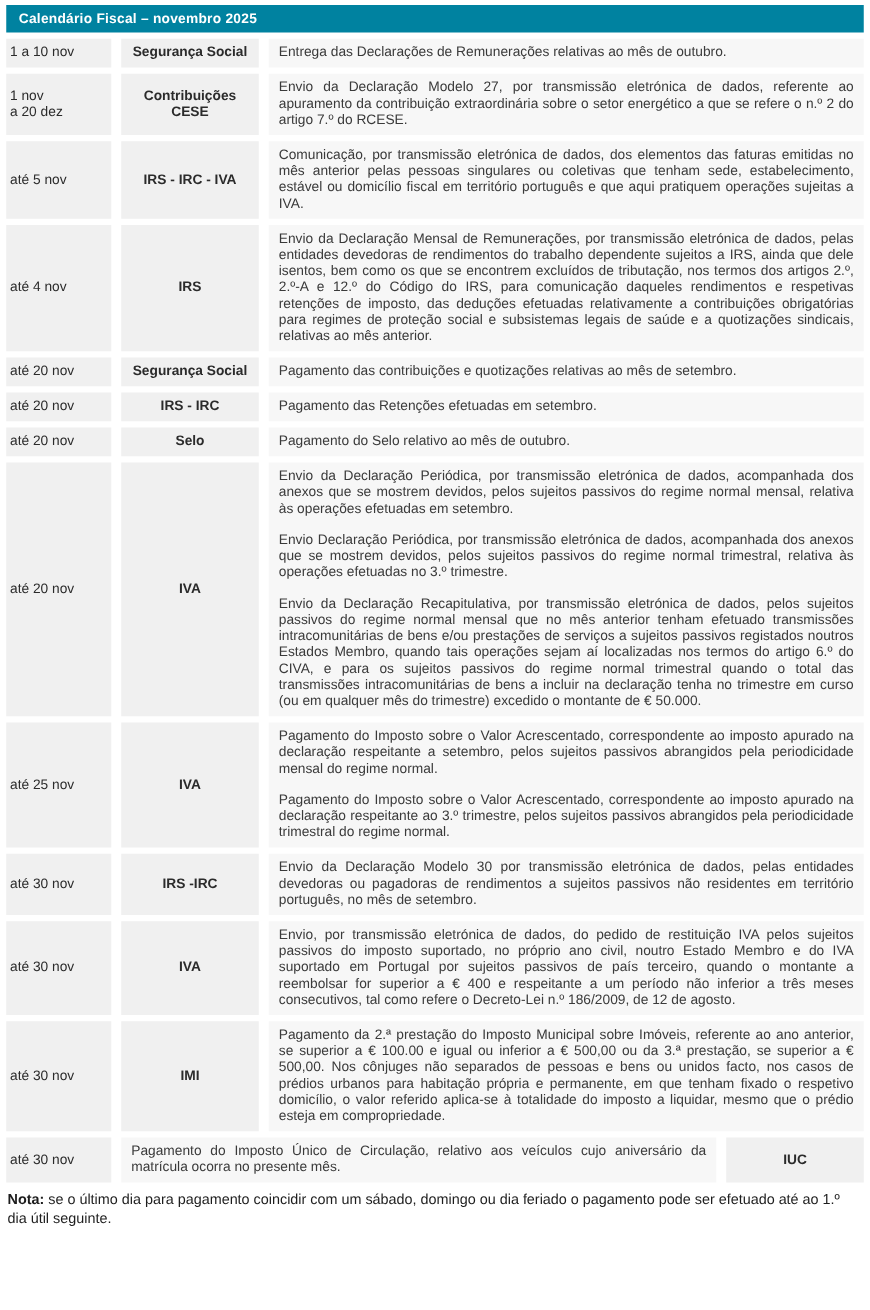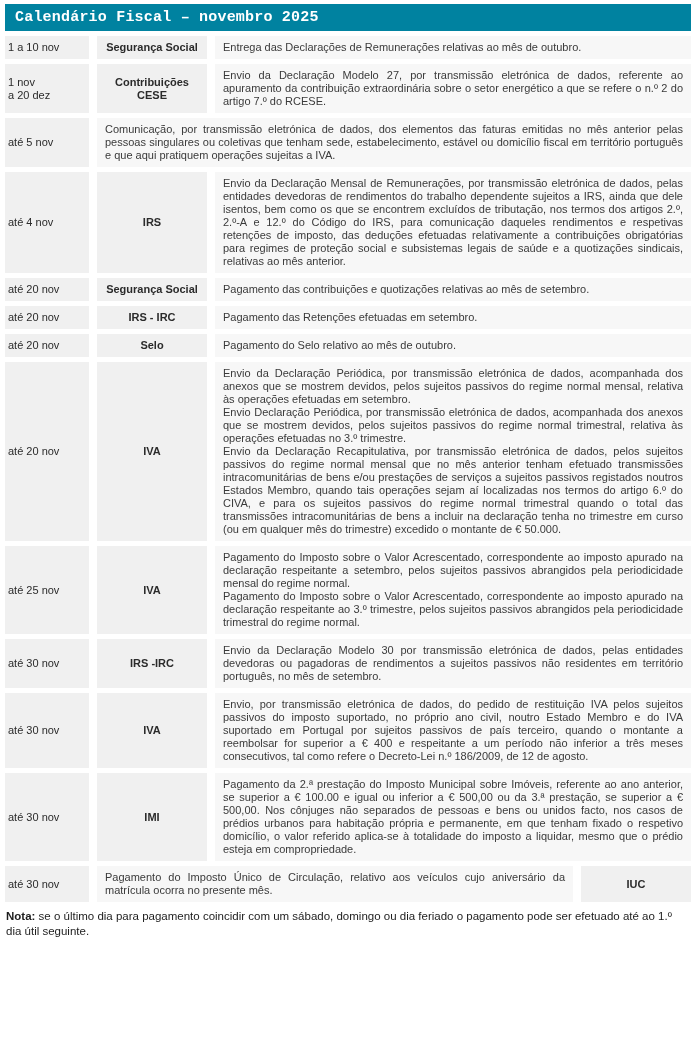--- a/index.html
+++ b/index.html
@@ -16,26 +16,25 @@
     width:696px;
     min-height:1048px;
     font-family:"Liberation Sans", sans-serif;
     color:var(--text);
     -webkit-font-smoothing:antialiased;
   }
   .page{padding:4px 5px 6px 5px;}
   .header-bar{
     background:var(--header-bg);
     color:var(--header-fg);
-    font-size:15px;
+    font-size:11px;
     font-weight:bold;
     padding:5px 10px 5px 10px;
     margin-bottom:5px;
     letter-spacing:0.2px;
-    font-family:Liberation Mono, monospace;
   }
   .row{
     display:flex;
     gap:8px;
     margin-bottom:5px;
     align-items:stretch;
   }
   .cell{font-size:11px;line-height:13px;}
   .cell.date{
     flex:0 0 84px;
@@ -62,21 +61,21 @@
   .cell.desc{
     flex:1 1 auto;
     background:var(--desc-bg);
     display:flex;
     flex-direction:column;
     justify-content:flex-start;
     text-align:justify;
     padding:5px 8px;
   }
   .cell.desc p{margin:0;}
-  .cell.desc p + p{margin-top:0;}
+  .cell.desc p + p{margin-top:12px;}
   .note{
     margin:7px 1px 0 1px;
     font-size:11.5px;
     line-height:15px;
     color:#1d1d1d;
   }
   .note b{font-weight:bold;}
 </style>
 </head>
 <body>
@@ -103,20 +102,21 @@
         </div>
         <div class="cell cat">Contribuições CESE</div>
         <div class="cell desc">
           <p>Envio da Declaração Modelo 27, por transmissão eletrónica de dados, referente ao apuramento da contribuição extraordinária sobre o setor energético a que se refere o n.º 2 do artigo 7.º do RCESE.</p>
         </div>
       </div>
       <div class="row">
         <div class="cell date">
           <div>até 5 nov</div>
         </div>
+        <div class="cell cat">IRS - IRC - IVA</div>
         <div class="cell desc">
           <p>Comunicação, por transmissão eletrónica de dados, dos elementos das faturas emitidas no mês anterior pelas pessoas singulares ou coletivas que tenham sede, estabelecimento, estável ou domicílio fiscal em território português e que aqui pratiquem operações sujeitas a IVA.</p>
         </div>
       </div>
       <div class="row">
         <div class="cell date">
           <div>até 4 nov</div>
         </div>
         <div class="cell cat">IRS</div>
         <div class="cell desc">

